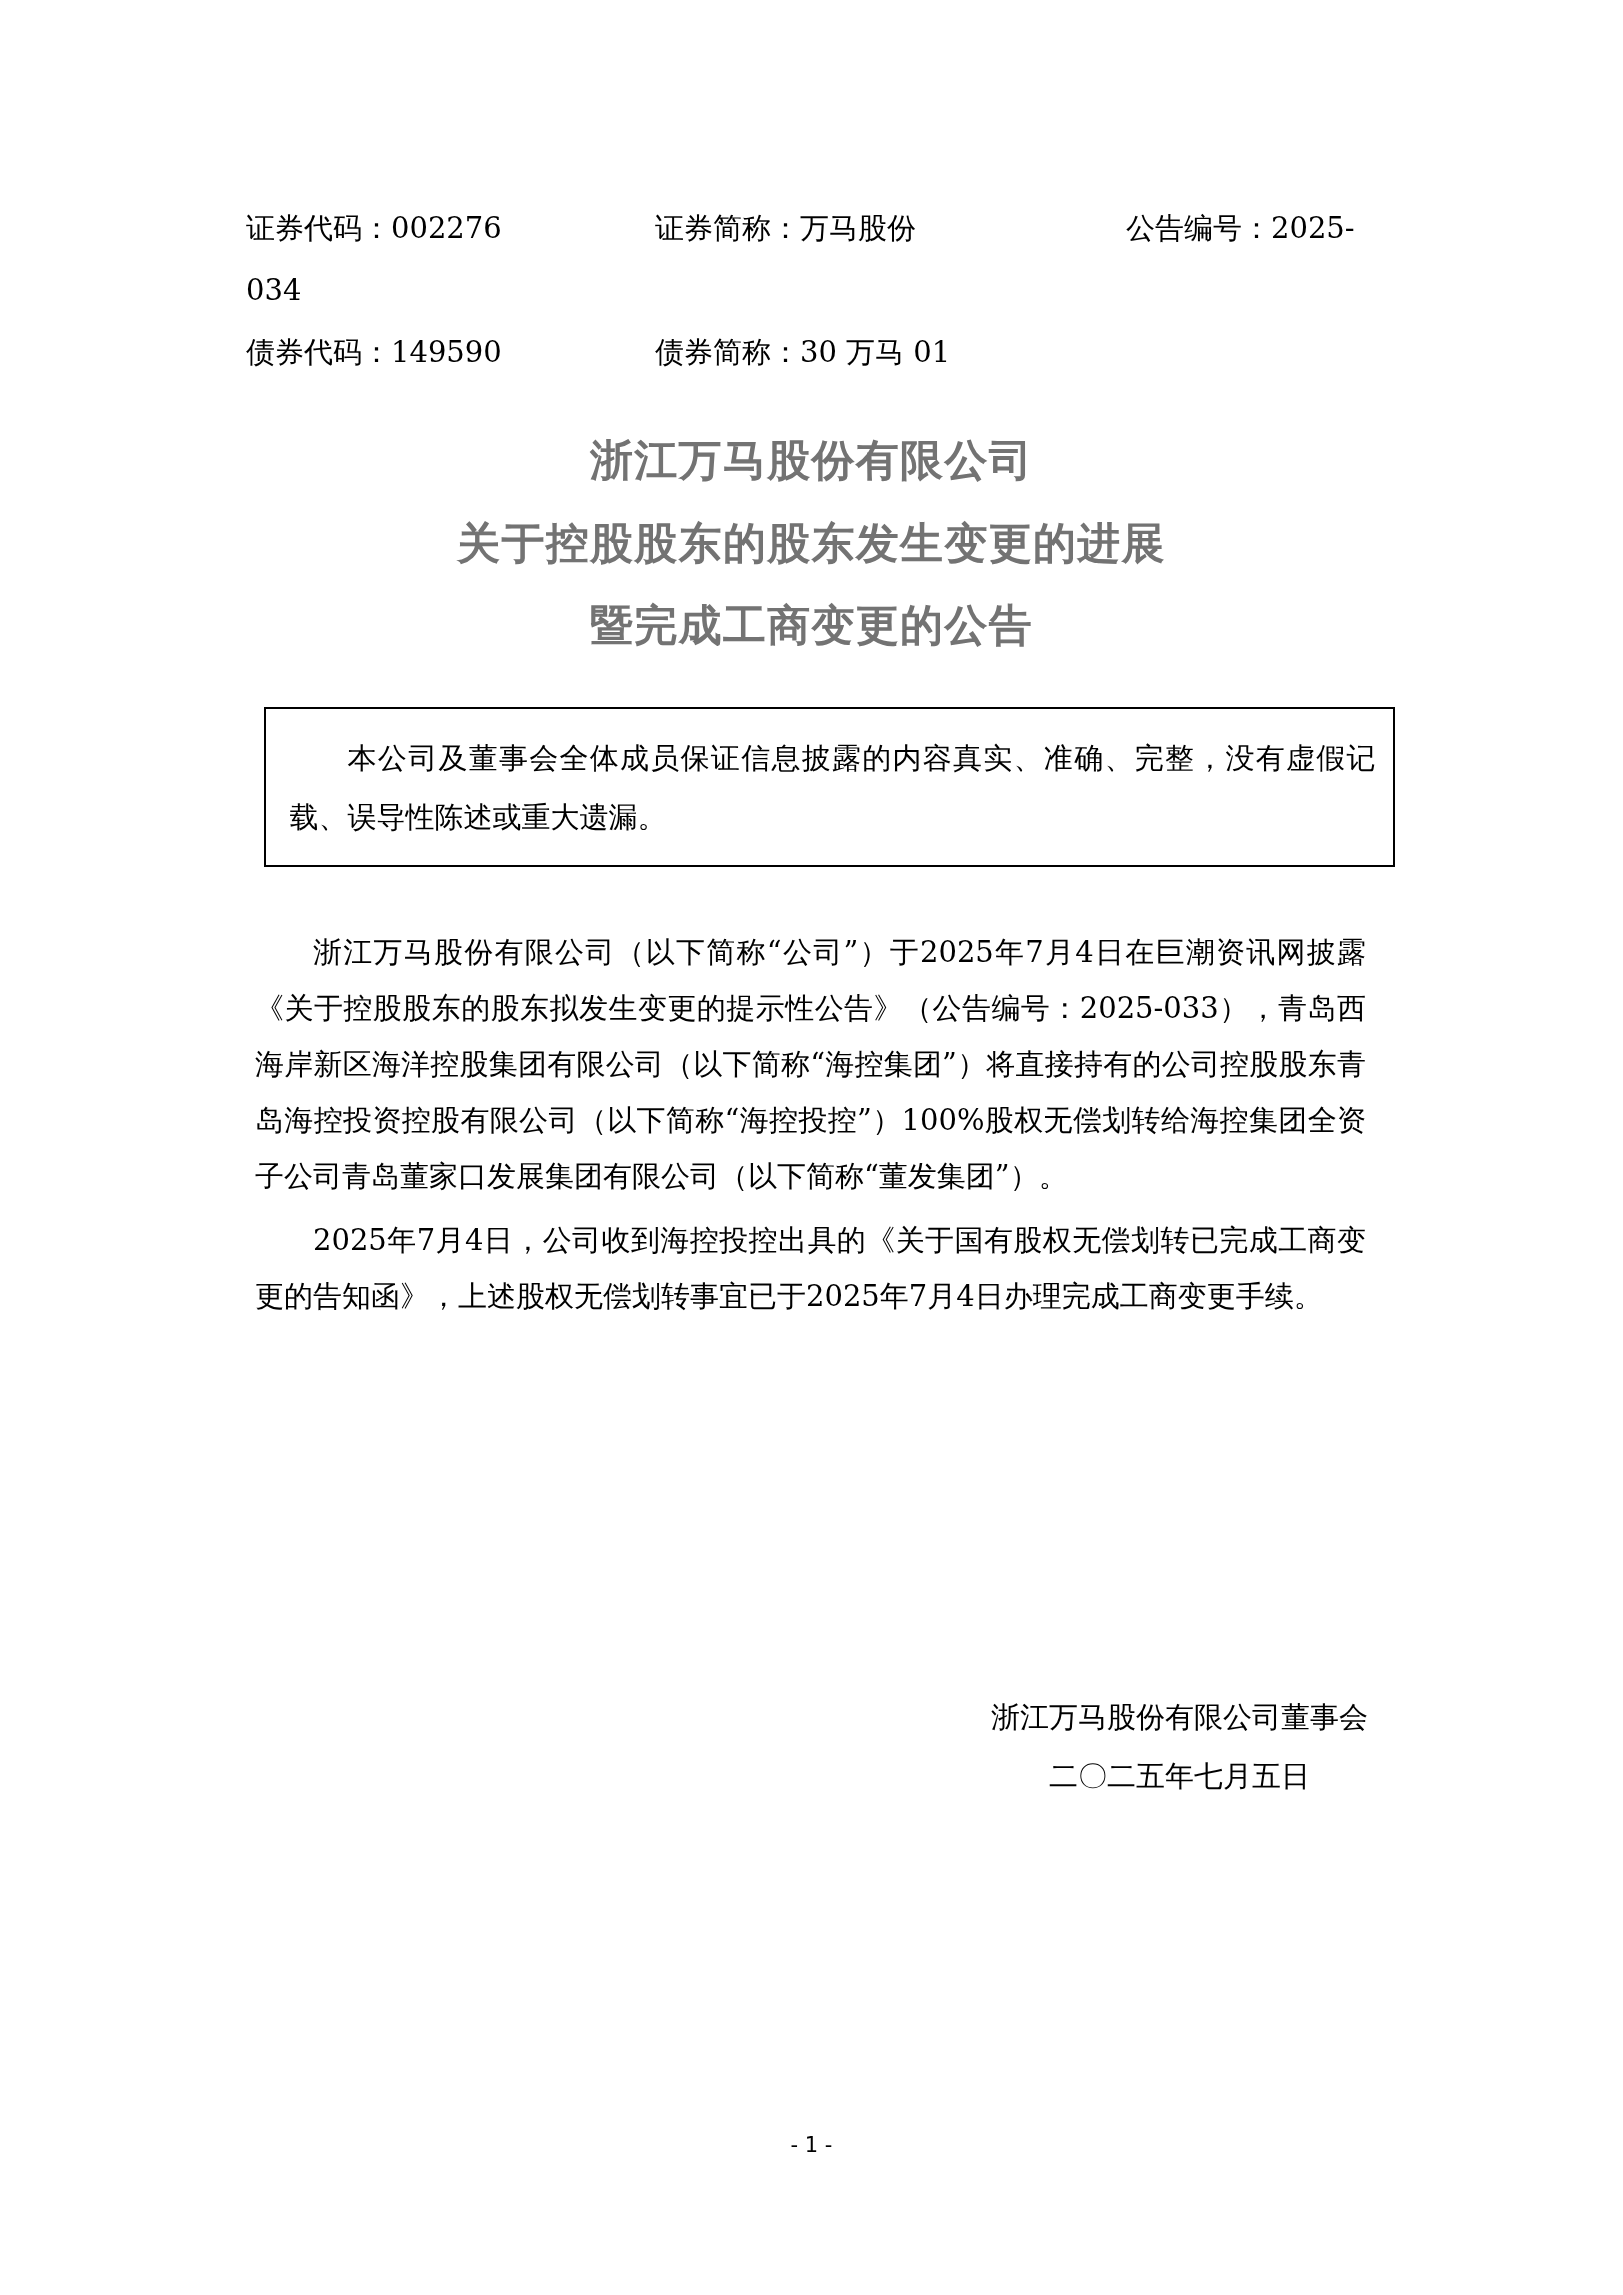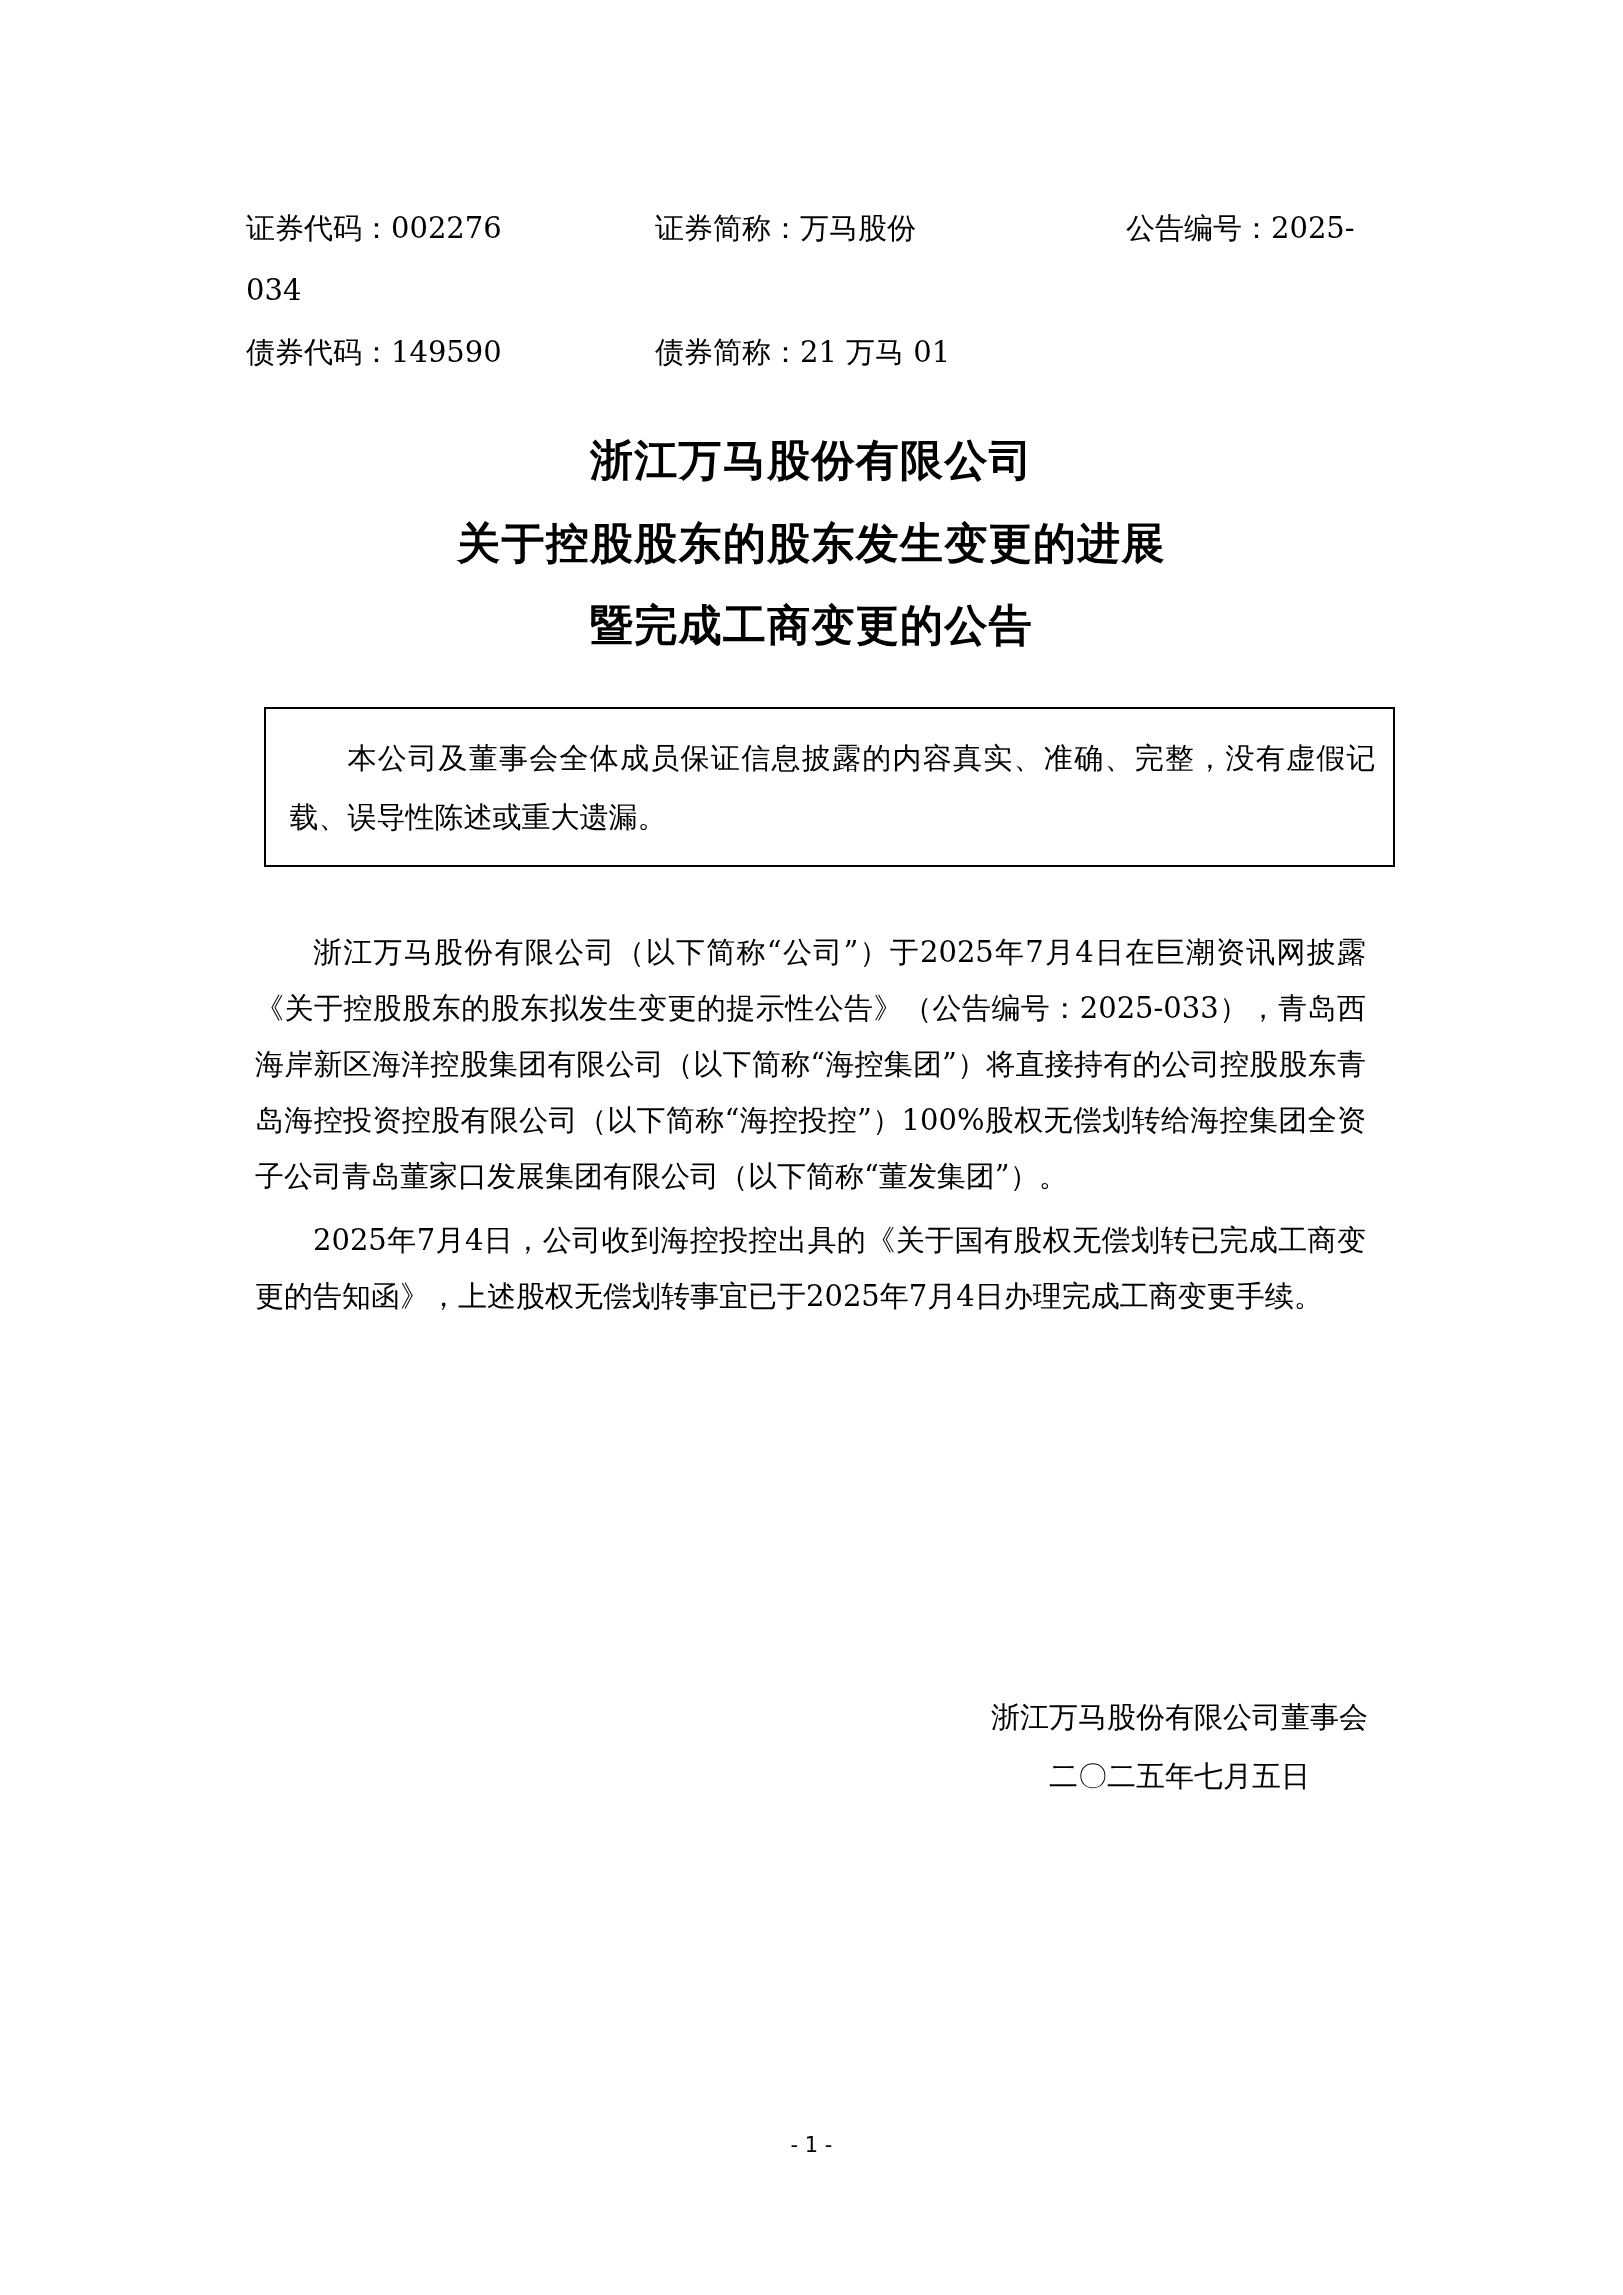--- a/index.html
+++ b/index.html
@@ -9,21 +9,21 @@
     color: #000000;
   }
   .page { position: absolute; left: 0; top: 0; width: 1623px; height: 1731px; }
   .hdr-line {
     position: absolute; left: 246px; width: 1139px;
     font-size: 29px; line-height: 34px; white-space: nowrap;
   }
   .hdr-line span { position: absolute; top: 0; }
   .title {
     position: absolute; left: 0; width: 1623px; text-align: center;
-    color: #000000; font-weight: bold;
+    color: #737373; font-weight: bold;
     font-family: "DejaVu Sans", "Liberation Sans", sans-serif;
     font-size: 43px; line-height: 52px; letter-spacing: 1.3px;
   }
   .notice-box {
     position: absolute; left: 264px; top: 707px; width: 1131px; height: 160px;
     border: 2px solid #000000; box-sizing: border-box; padding-left: 20px;
   }
   .notice-text {
     position: absolute; left: 23.6px; top: 19.6px; width: 1086px;
     font-size: 29px; line-height: 59px; text-indent: 2em;
@@ -52,21 +52,21 @@
   <div class="hdr-line" style="top:211px;">
     <span style="left:0;">证券代码：002276</span>
     <span style="left:409px;">证券简称：万马股份</span>
     <span style="left:880px;">公告编号：2025-</span>
   </div>
   <div class="hdr-line" style="top:273px;">
     <span style="left:0;">034</span>
   </div>
   <div class="hdr-line" style="top:335px;">
     <span style="left:0;">债券代码：149590</span>
-    <span style="left:409px;">债券简称：21 万马 01</span>
+    <span style="left:409px;">债券简称：30 万马 01</span>
   </div>
 
   <div class="title" style="top:434px;">浙江万马股份有限公司</div>
   <div class="title" style="top:517px;">关于控股股东的股东发生变更的进展</div>
   <div class="title" style="top:599px;">暨完成工商变更的公告</div>
 
   <div class="notice-box">
     <div class="notice-text">本公司及董事会全体成员保证信息披露的内容真实、准确、完整，没有虚假记载、误导性陈述或重大遗漏。</div>
   </div>
 

